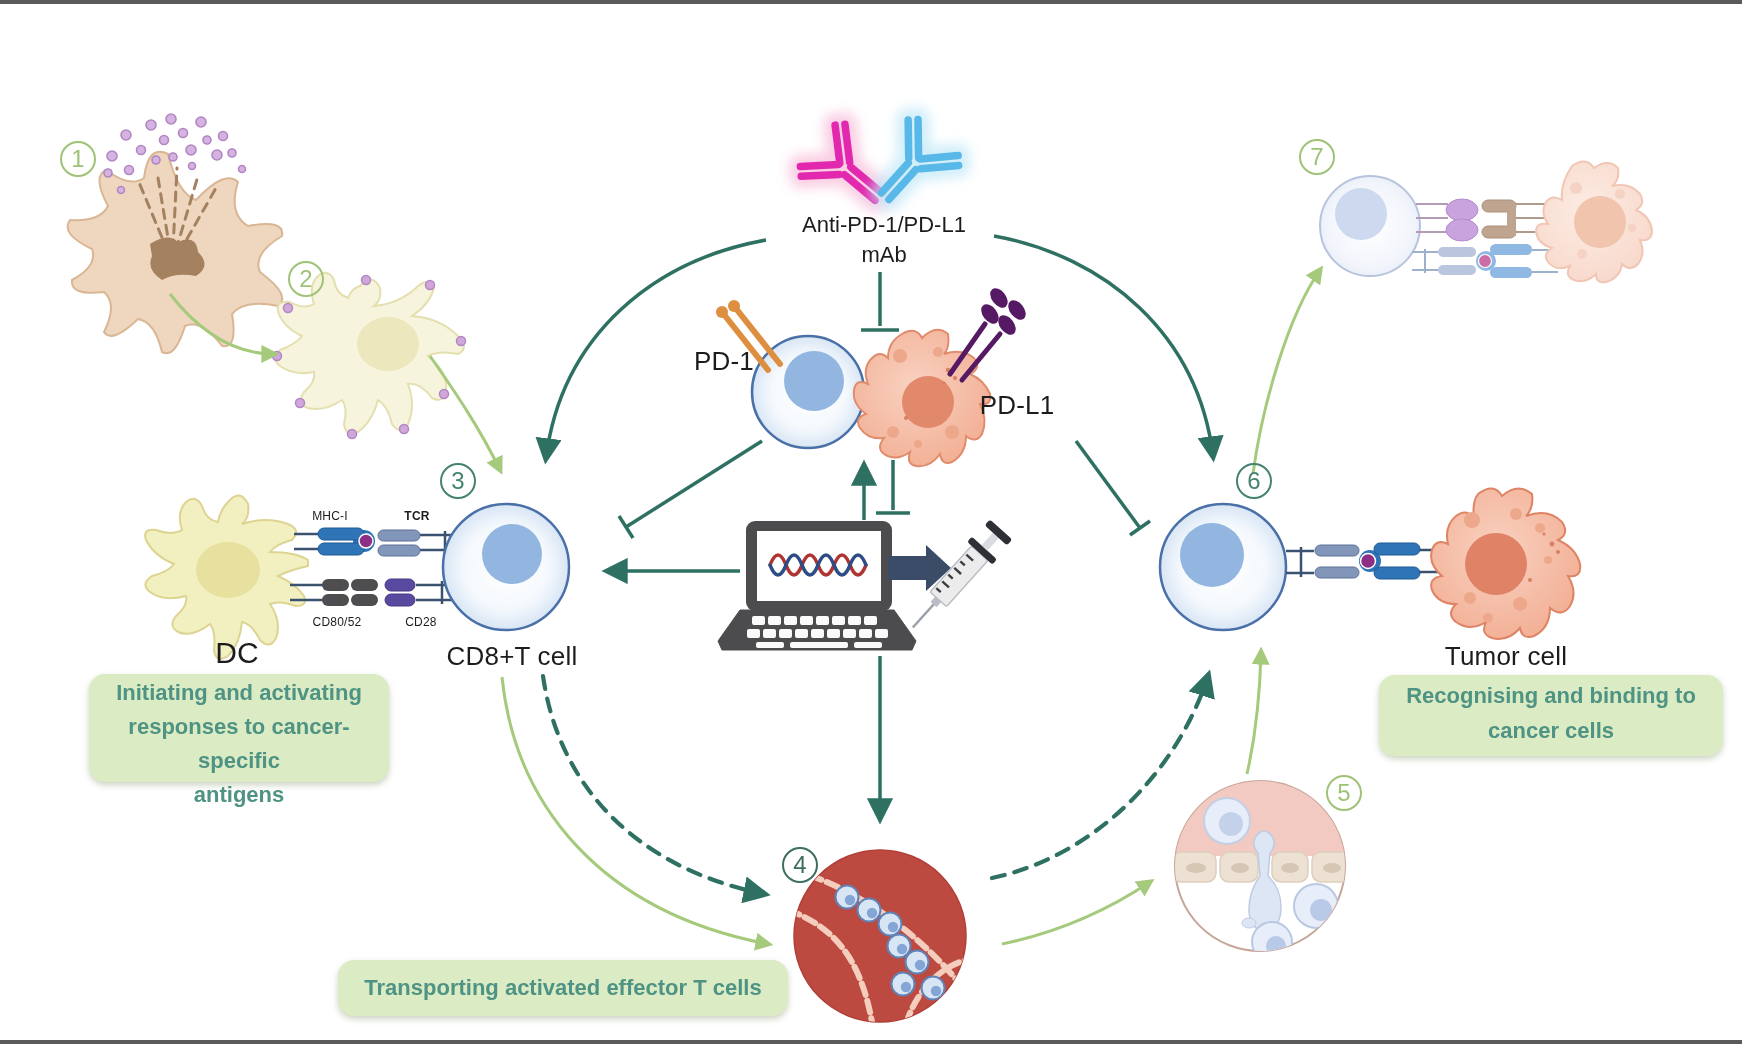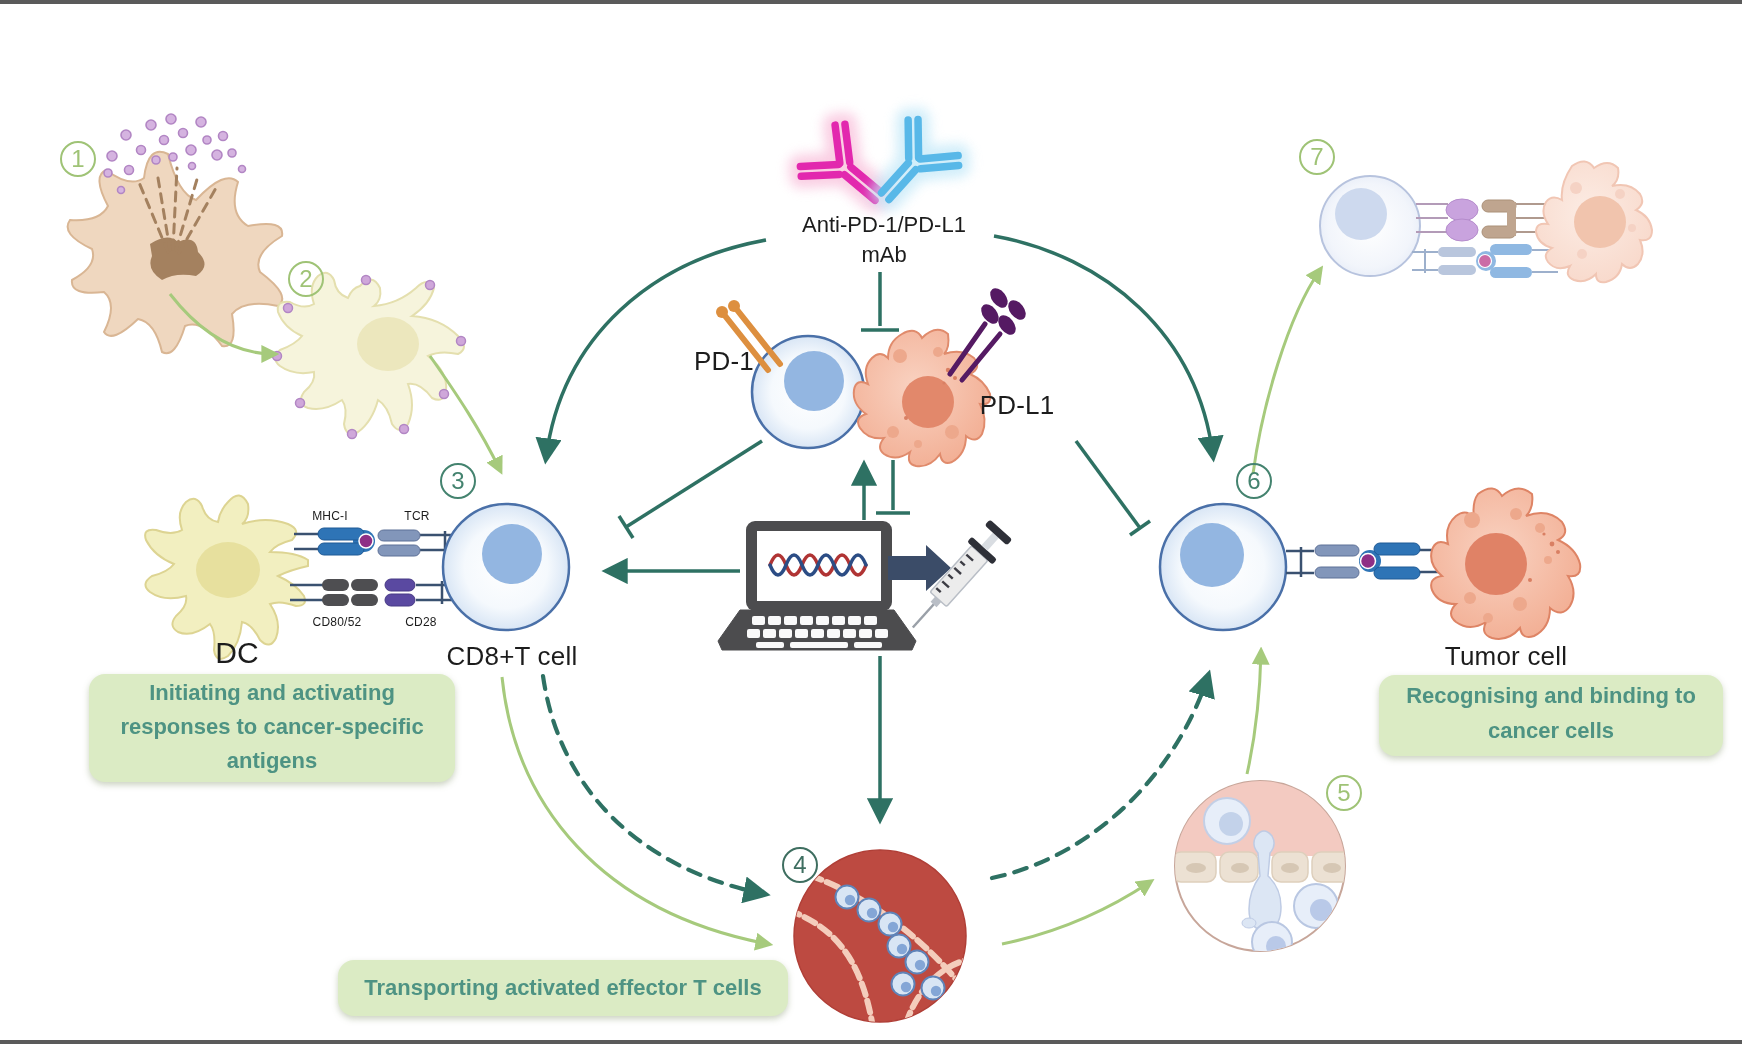--- a/index.html
+++ b/index.html
@@ -24,21 +24,21 @@
   }
   .badge.light{border:2px solid #9fc376;color:#9fc376;}
   .badge.dark{border:2px solid #44836f;color:#44836f;}
   .badge.darker{border:2px solid #3e6e60;color:#3e6e60;}
   .callout{
     position:absolute;background:#dbebc4;border-radius:16px;
     color:#4e9383;font-weight:bold;text-align:center;
     box-shadow:0 3px 6px rgba(110,130,80,.35);
   }
   .callout .line{display:block;}
-  .box-left{left:89px;top:670px;width:366px;height:106px;font-size:22px;line-height:34px;padding-top:2px;}
+  .box-left{left:89px;top:670px;width:300px;height:106px;font-size:22px;line-height:34px;padding-top:2px;}
   .box-bottom{left:338px;top:956px;width:450px;height:56px;font-size:22px;line-height:56px;}
   .box-right{left:1379px;top:671px;width:344px;height:78px;font-size:22px;line-height:35px;padding-top:3px;}
 </style>
 </head>
 <body>
 
 <div class="stage">
 
 <svg class="scene" width="1742" height="1044" viewBox="0 0 1742 1044">
   <defs>
@@ -496,21 +496,21 @@
   </g>
 </svg>
 
 <div class="mab-lbl">
   <span class="line">Anti-PD-1/PD-L1</span><br>
   <span class="line">mAb</span>
 </div>
 <div class="lbl" style="left:724px;top:357px;">PD-1</div>
 <div class="lbl" style="left:1017px;top:357px;margin-top:44px;">PD-L1</div>
 <div class="lbl small" style="left:330px;top:512px;">MHC-I</div>
-<div class="lbl small" style="left:417px;top:512px;">TCR</div>
+<div class="lbl small" style="left:417px;top:512px;font-weight:bold;">TCR</div>
 <div class="lbl small" style="left:337px;top:618px;">CD80/52</div>
 <div class="lbl small" style="left:421px;top:618px;">CD28</div>
 <div class="lbl" style="left:237px;top:649px;font-size:30px;">DC</div>
 <div class="lbl" style="left:512px;top:652px;">CD8+T cell</div>
 <div class="lbl" style="left:1506px;top:652px;">Tumor cell</div>
 
 <div class="badge light" style="left:78px;top:155px;">1</div>
 <div class="badge light" style="left:306px;top:275px;">2</div>
 <div class="badge dark" style="left:458px;top:477px;">3</div>
 <div class="badge darker" style="left:800px;top:861px;">4</div>

